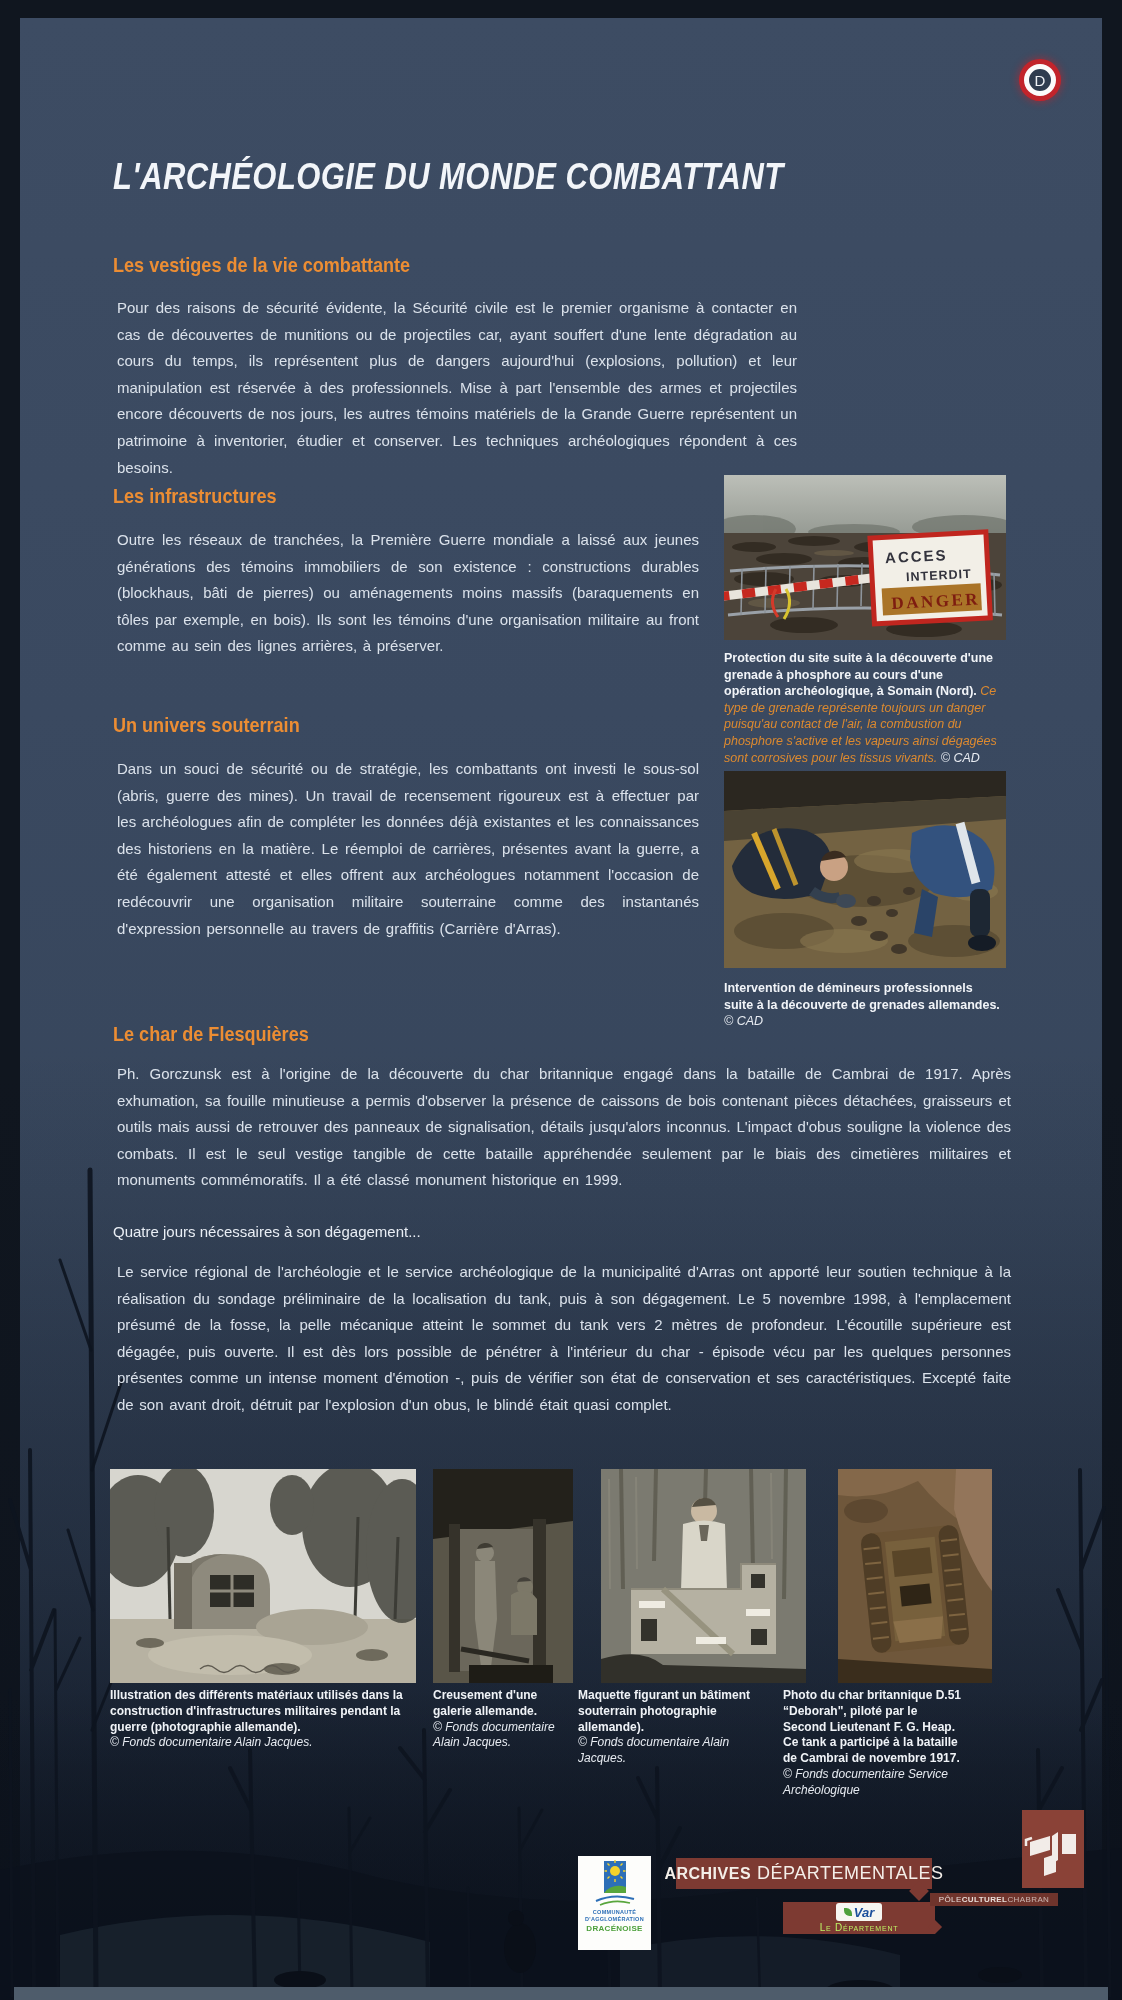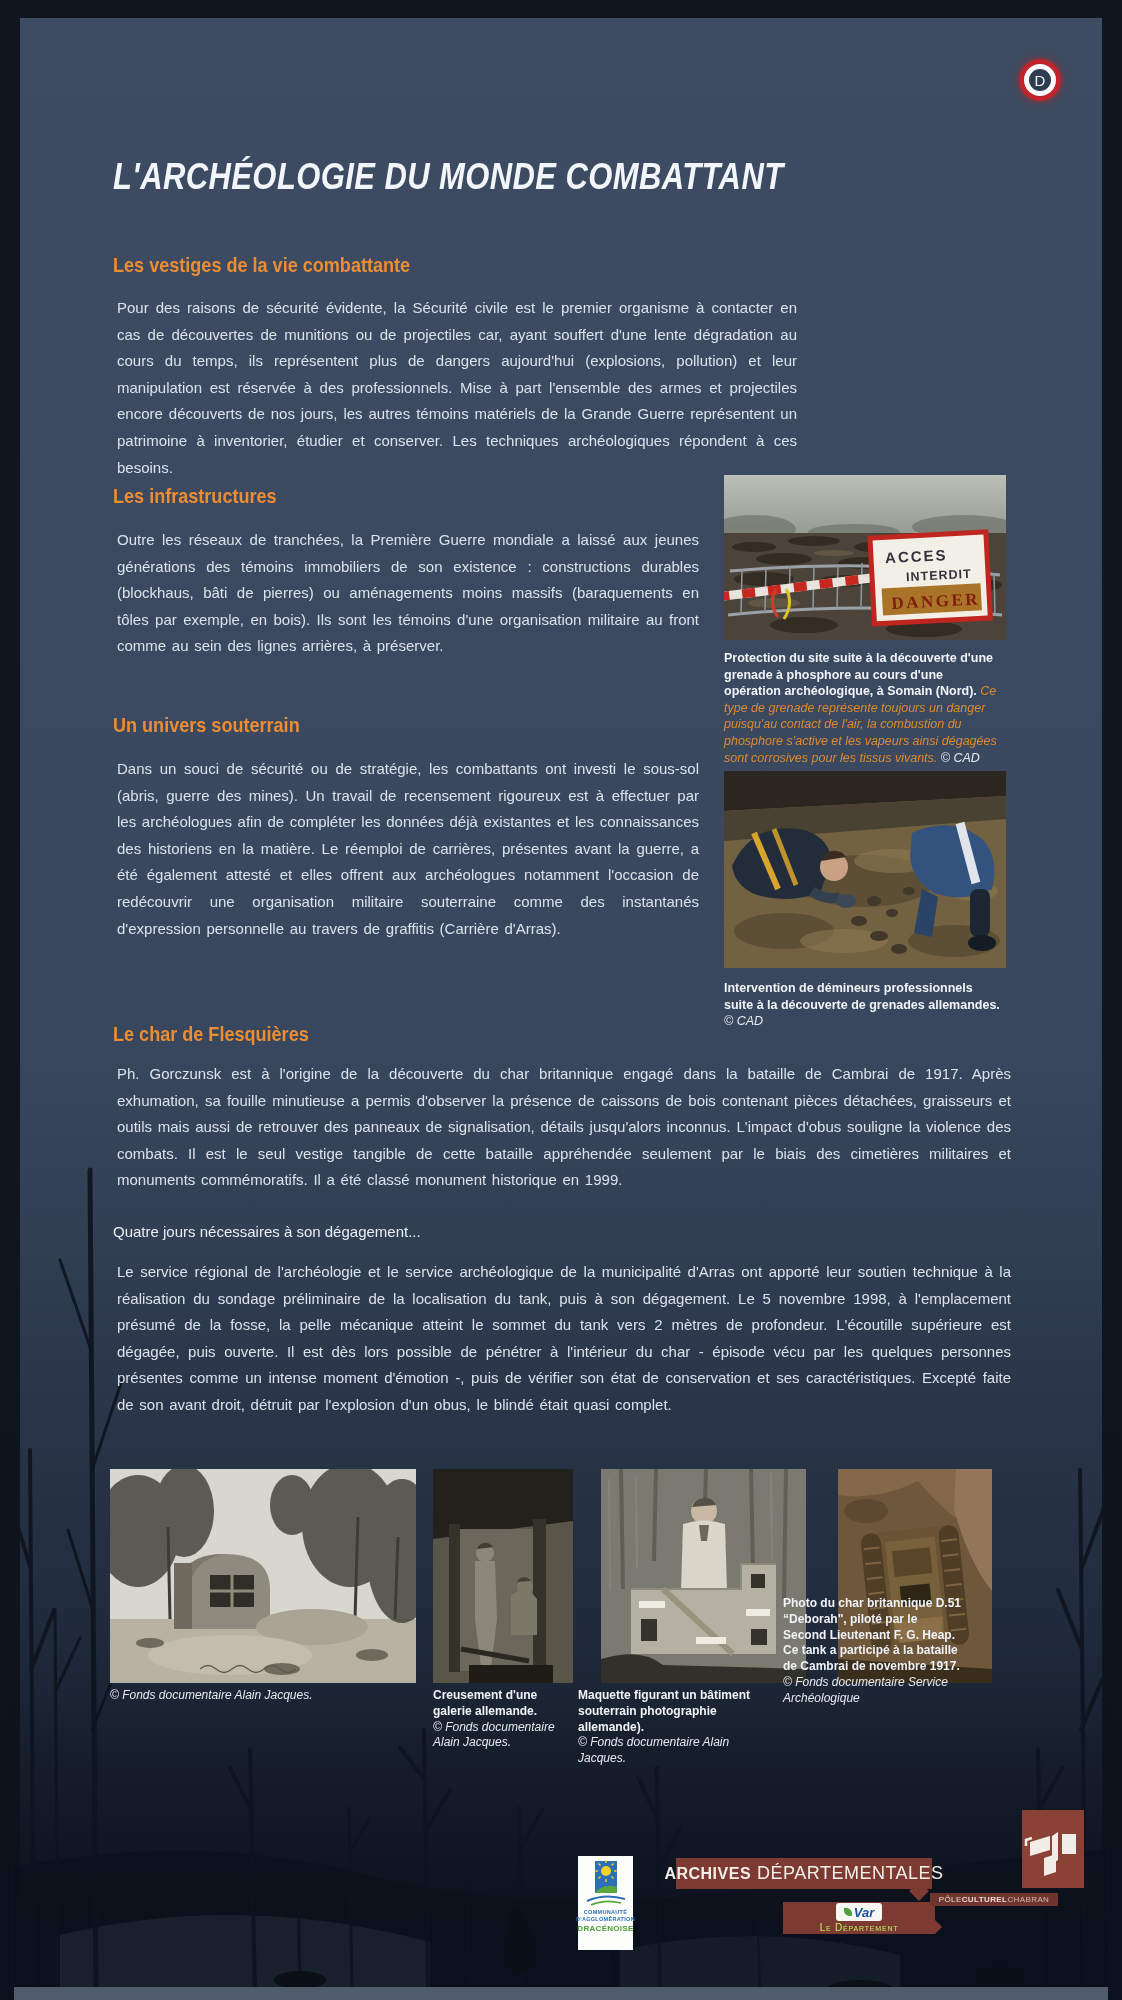--- a/index.html
+++ b/index.html
@@ -22,21 +22,21 @@
   .subline{position:absolute;margin:0;font-size:15px;color:#e9eef5;}
   .photo{position:absolute;line-height:0;}
   .photo svg{display:block;}
   .scap{position:absolute;font-size:12.5px;line-height:16.6px;text-align:left;}
   .cap-bold{font-weight:bold;color:#f1f4f8;}
   .cap-note{color:#dd8a2f;font-style:italic;}
   .cap-credit{font-style:italic;color:#e7ebf1;}
   .cap-credit-line{display:block;font-style:italic;font-weight:normal;color:#e7ebf1;}
   .gcap{position:absolute;font-size:12px;line-height:15.8px;color:#f0f3f7;font-weight:bold;}
   
-  .drac-card{position:absolute;left:578px;top:1856px;width:55px;height:94px;background:#fdfdfb;
+  .drac-card{position:absolute;left:578px;top:1856px;width:73px;height:94px;background:#fdfdfb;
              display:flex;flex-direction:column;align-items:center;padding-top:3px;box-sizing:border-box;}
   .drac-line1,.drac-line2{font-size:5.5px;color:#2d6fb7;font-weight:bold;letter-spacing:.3px;line-height:7px;}
   .drac-line3{font-size:8px;color:#4da03c;font-weight:bold;letter-spacing:.3px;line-height:11px;}
   .arch-banner{position:absolute;left:676px;top:1858px;width:256px;height:31px;background:#7d3a32;
                display:flex;align-items:center;justify-content:center;gap:6px;color:#f4efe9;}
   .arch-banner .w1{font-size:16px;font-weight:bold;letter-spacing:.5px;}
   .arch-banner .w2{font-size:18px;font-weight:normal;letter-spacing:.5px;}
   .arch-tail{position:absolute;left:912px;top:1884px;width:14px;height:14px;background:#7d3a32;
              transform:rotate(45deg);}
   .var-box{position:absolute;left:783px;top:1902px;width:152px;height:32px;background:#7d3a32;
@@ -352,31 +352,32 @@
         <rect x="52" y="70" width="50" height="100" fill="#77603c"></rect>
         <rect x="58" y="80" width="38" height="26" fill="#594528"></rect>
         <rect x="62" y="116" width="30" height="20" fill="#2f2516"></rect>
         <path d="M52 150 L102 150 L98 172 L56 172 Z" fill="#8a6f49"></path>
       </g>
       <path d="M0 214 L0 190 L154 200 L154 214 Z" fill="#3a2d1c"></path>
     </svg>
   </div>
 
   <div class="gcap" style="left:110px;top:1688px;width:300px">
+    <span>Illustration des différents matériaux utilisés dans la construction d'infrastructures militaires pendant la guerre (photographie allemande).</span>
     <span class="cap-credit-line">© Fonds documentaire Alain Jacques.</span>
   </div>
   <div class="gcap" style="left:433px;top:1688px;width:132px">
     <span>Creusement d'une galerie allemande.</span>
     <span class="cap-credit-line">© Fonds documentaire Alain Jacques.</span>
   </div>
   <div class="gcap" style="left:578px;top:1688px;width:202px">
     <span>Maquette figurant un bâtiment souterrain photographie allemande).</span>
     <span class="cap-credit-line">© Fonds documentaire Alain Jacques.</span>
   </div>
-  <div class="gcap" style="left:783px;top:1596px;width:178px">
+  <div class="gcap" style="left:783px;top:1688px;width:178px">
     <span>Photo du char britannique D.51 “Deborah", piloté par le Second Lieutenant F. G. Heap. Ce tank a participé à la bataille de Cambrai de novembre 1917.</span>
     <span class="cap-credit-line">© Fonds documentaire Service Archéologique</span>
   </div>
 
   <div class="drac-card">
     <svg width="46" height="50" viewBox="0 0 46 50">
       <rect x="12" y="2" width="22" height="32" fill="#2d6fb7"></rect>
       <circle cx="23" cy="12" r="5" fill="#f5d22a"></circle>
       <g stroke="#f5d22a" stroke-width="1.4">
         <path d="M23 4 L23 1 M23 20 L23 23 M15 12 L12.5 12 M31 12 L33.5 12 M17.5 6.5 L15.5 4.5 M28.5 6.5 L30.5 4.5 M17.5 17.5 L15.5 19.5 M28.5 17.5 L30.5 19.5"></path>

